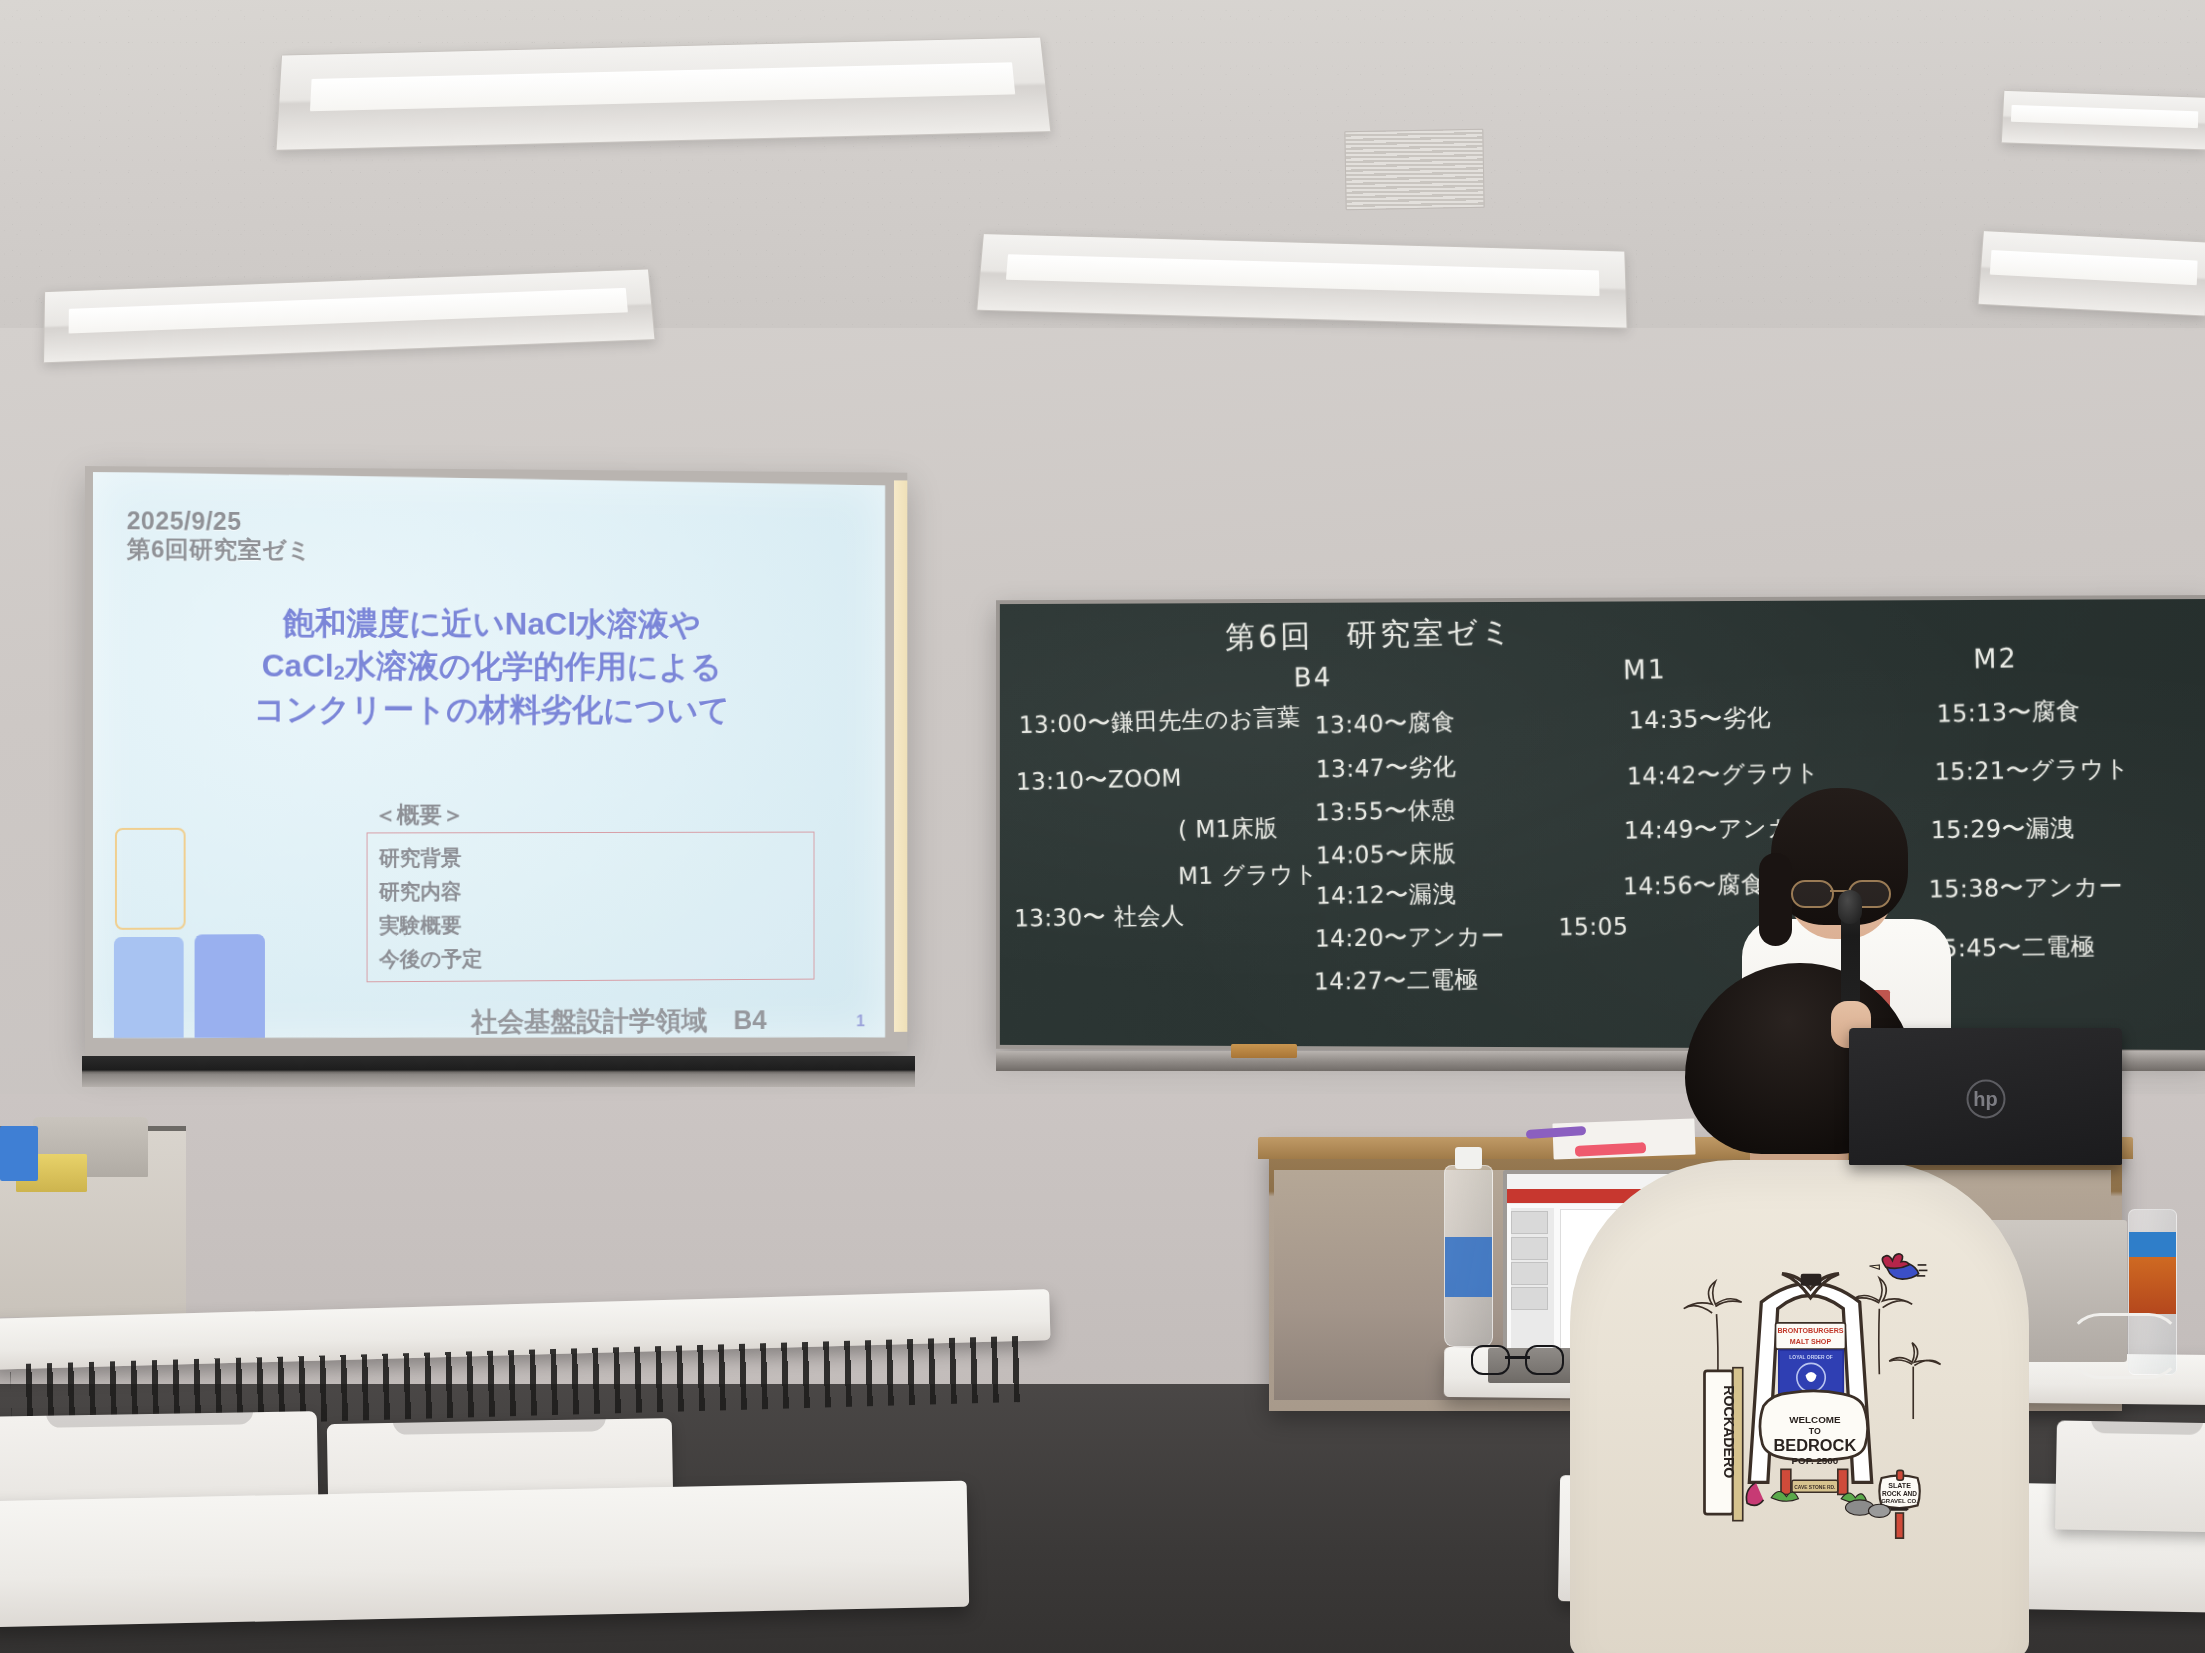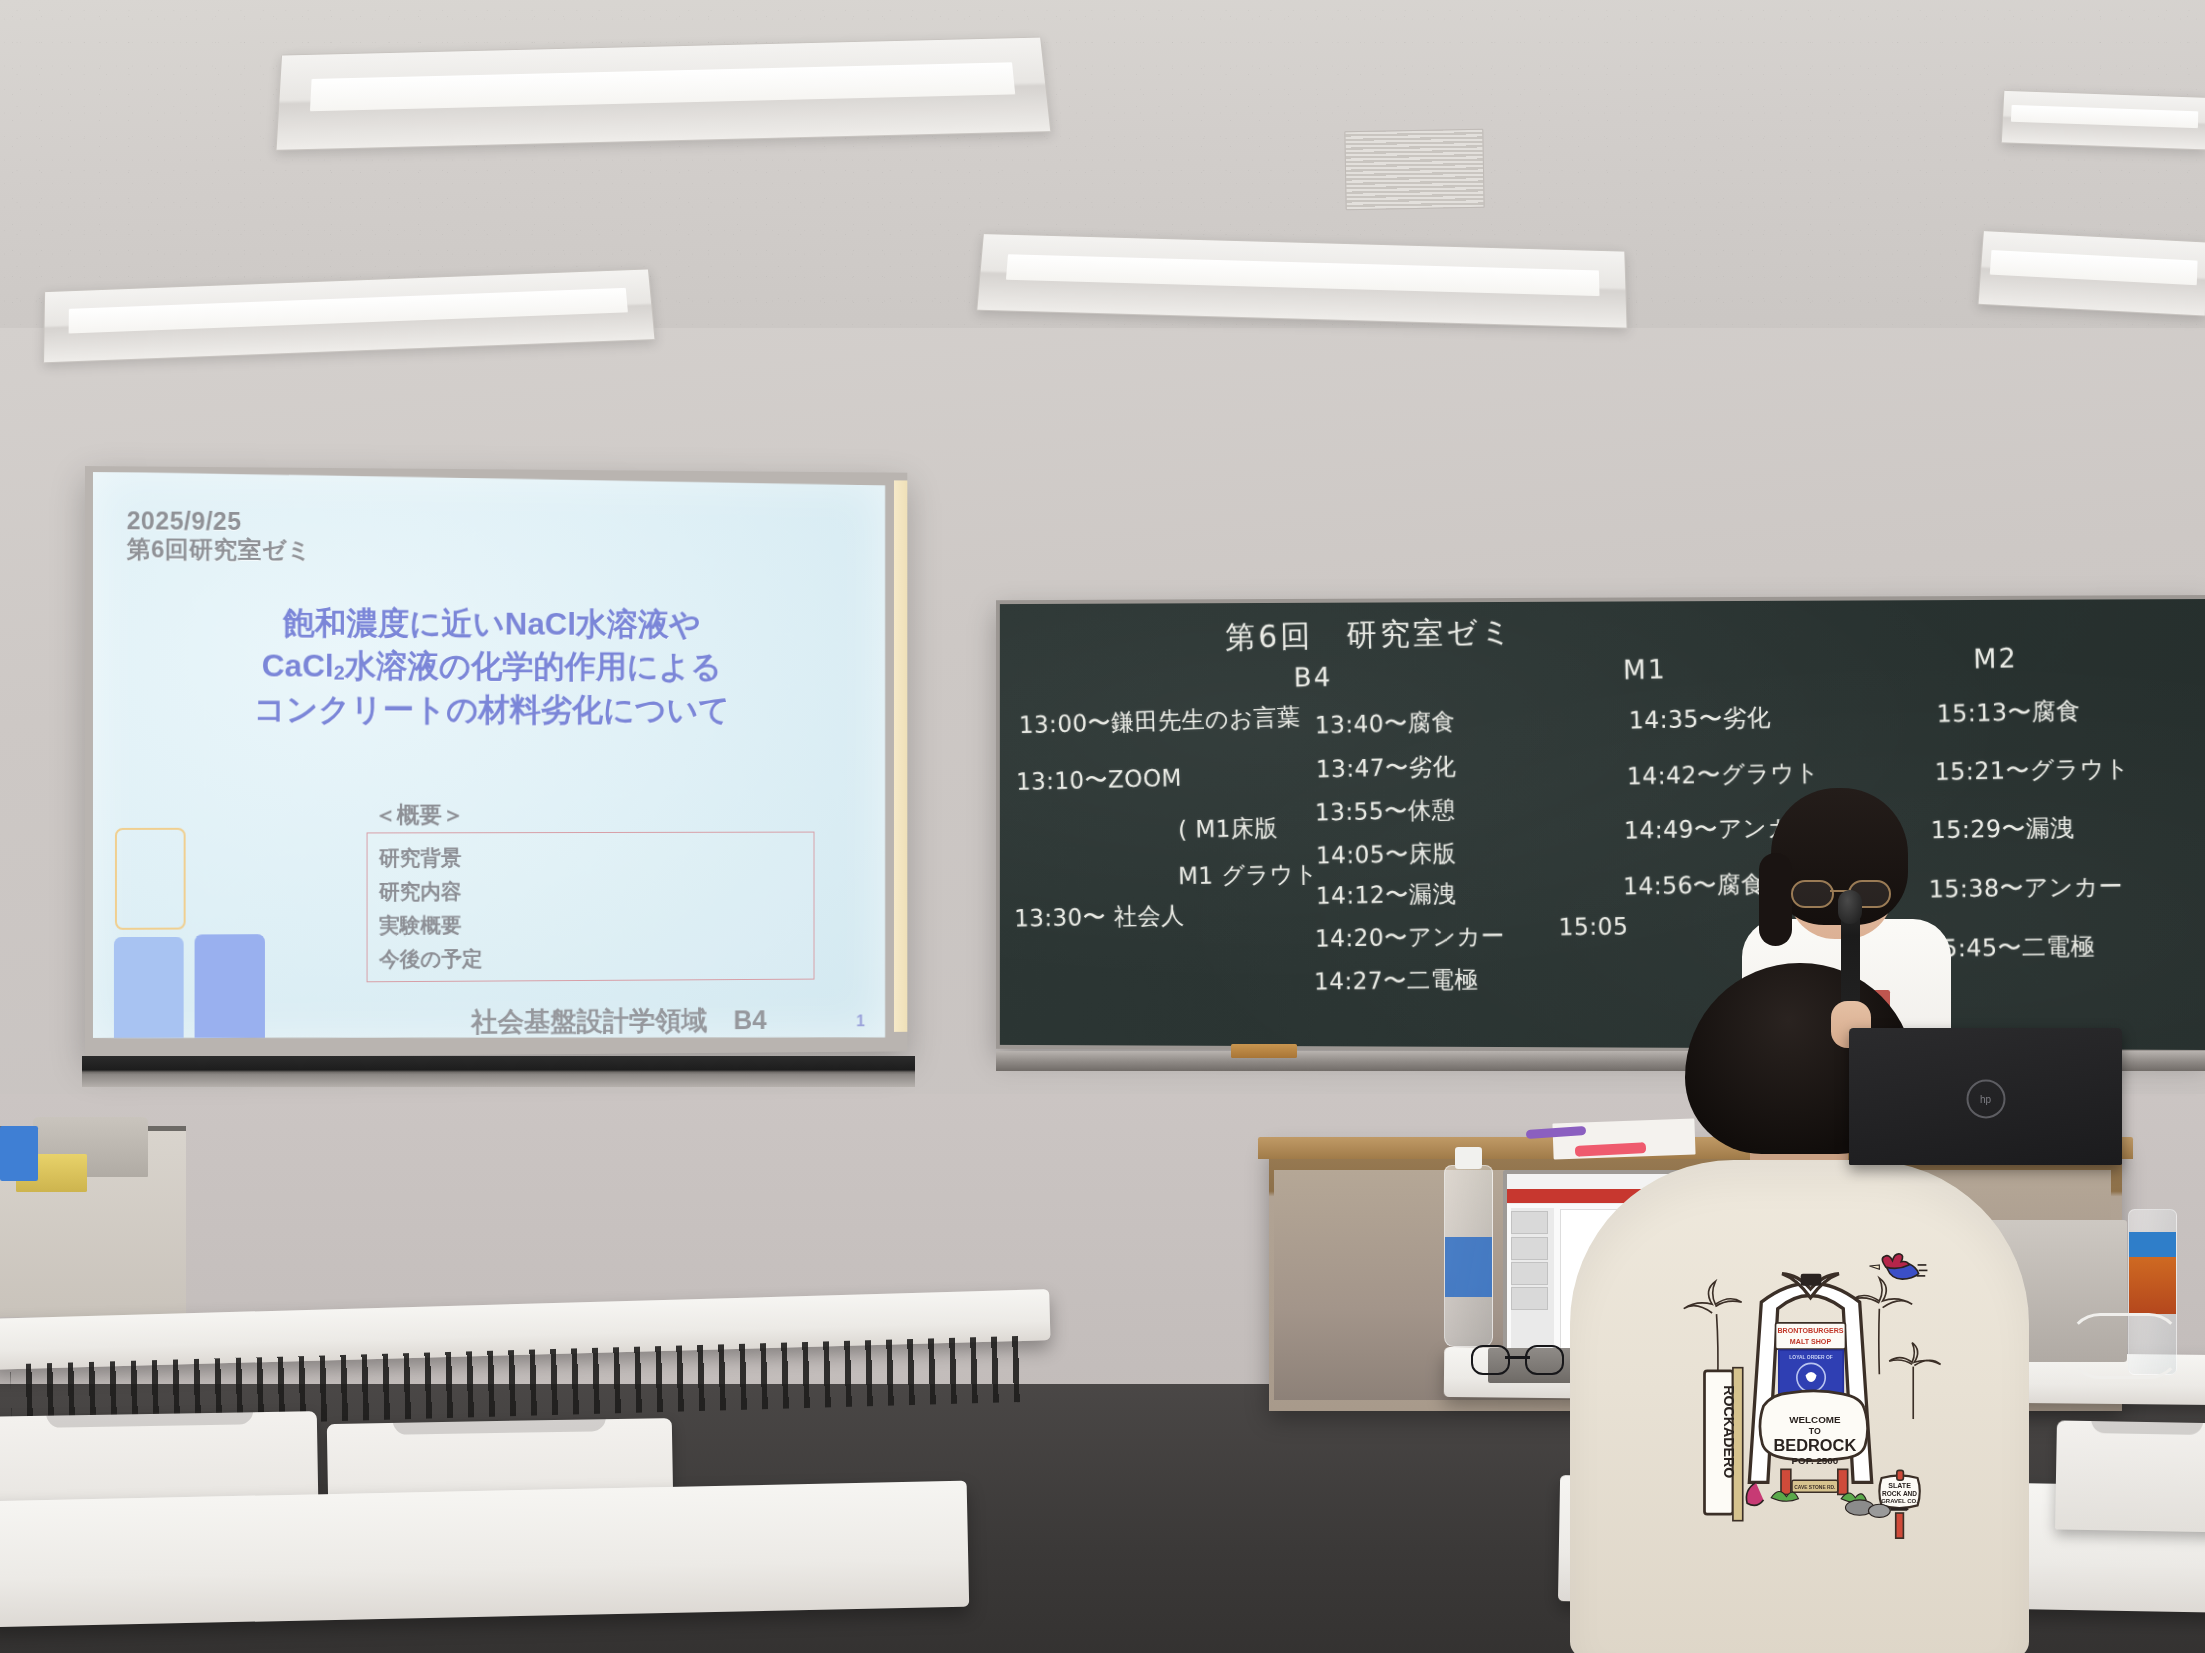--- a/index.html
+++ b/index.html
@@ -268,21 +268,21 @@
 
   
   .laptop-hp{
     position:absolute;left:1849px;top:1028px;width:273px;height:137px;
     background:linear-gradient(170deg,#2b2b2d,#1b1b1d);
     border-radius:4.4px 4.4px 1.6px 1.6px;box-shadow:0 5.5px 14.2px rgba(0,0,0,.4);z-index:7;
   }
   .hp-logo{
     position:absolute;left:50%;top:52%;transform:translate(-50%,-50%);
     width:35px;height:35px;border:2.2px solid #5d5d62;border-radius:50%;
-    color:#7d7d83;font-size:10px;font-weight:400;display:flex;align-items:center;justify-content:center;
+    color:#7d7d83;font-size:20px;font-weight:700;display:flex;align-items:center;justify-content:center;
   }
   .laptop-open{
     position:absolute;left:1488px;top:1170px;width:241px;height:246px;z-index:2;
   }
   .lo-screen{
     position:absolute;left:15.3px;top:0;width:219px;height:180px;
     background:linear-gradient(180deg,#efefef,#e2e2e2);
     border:4.4px solid #9e9a96;border-radius:2.7px;overflow:hidden;
   }
   .ppt-bar{position:absolute;left:0;right:0;top:15.3px;height:14.2px;background:#c7372f;}

